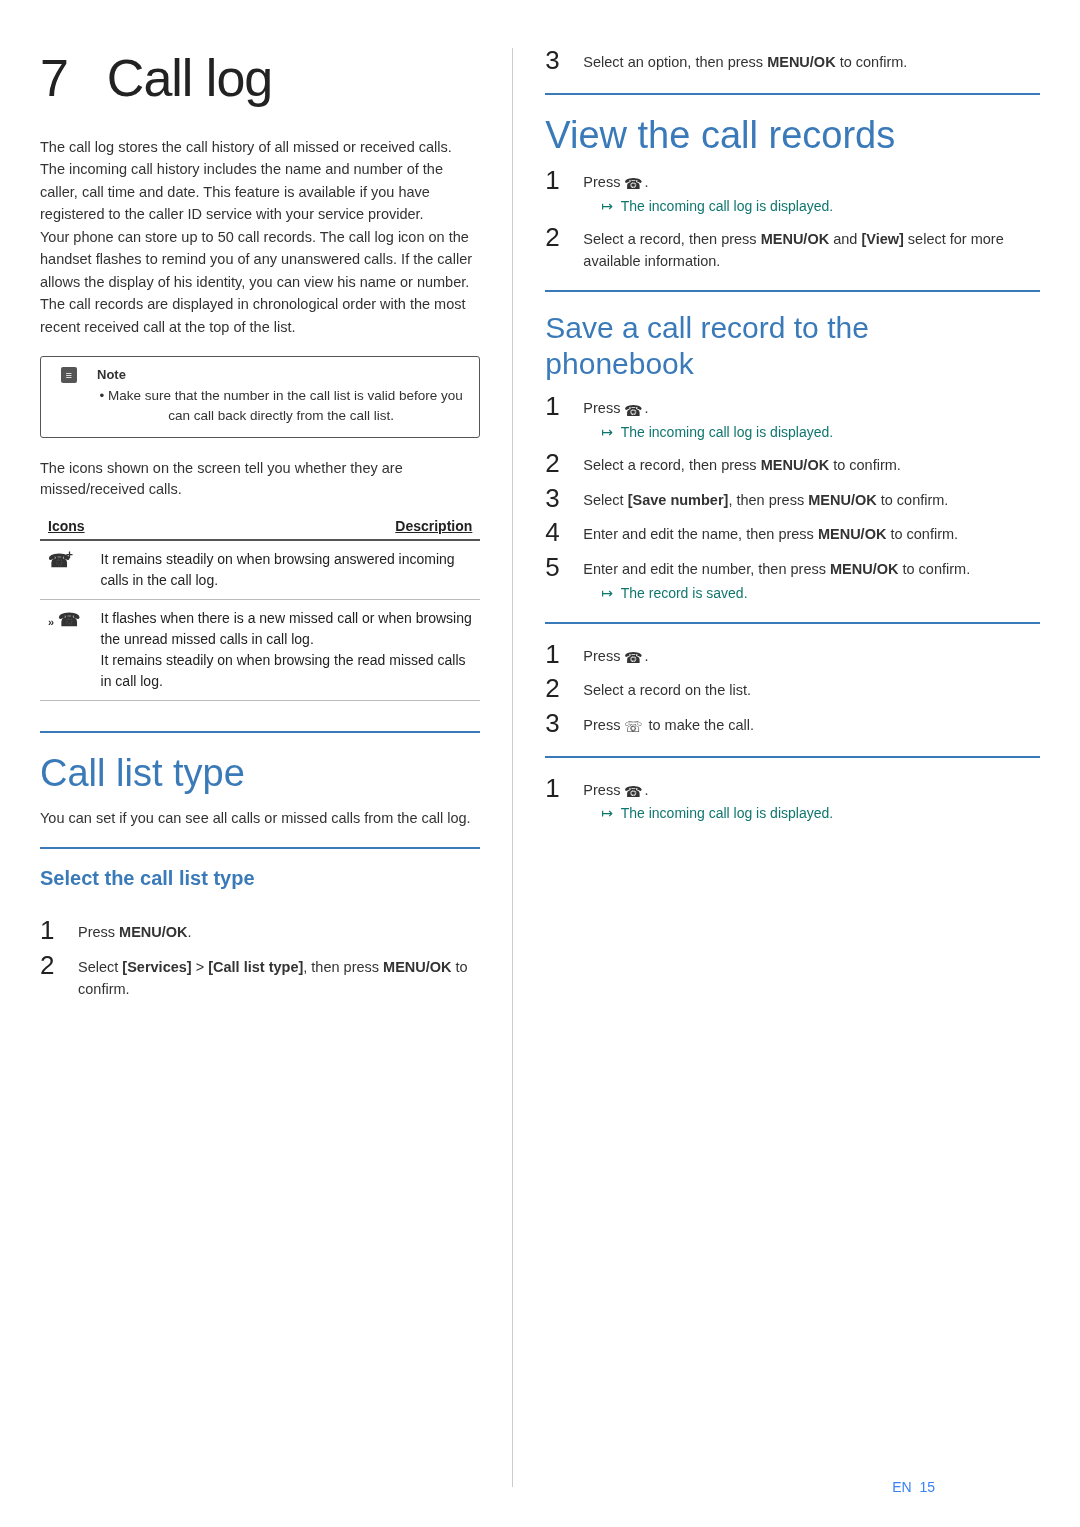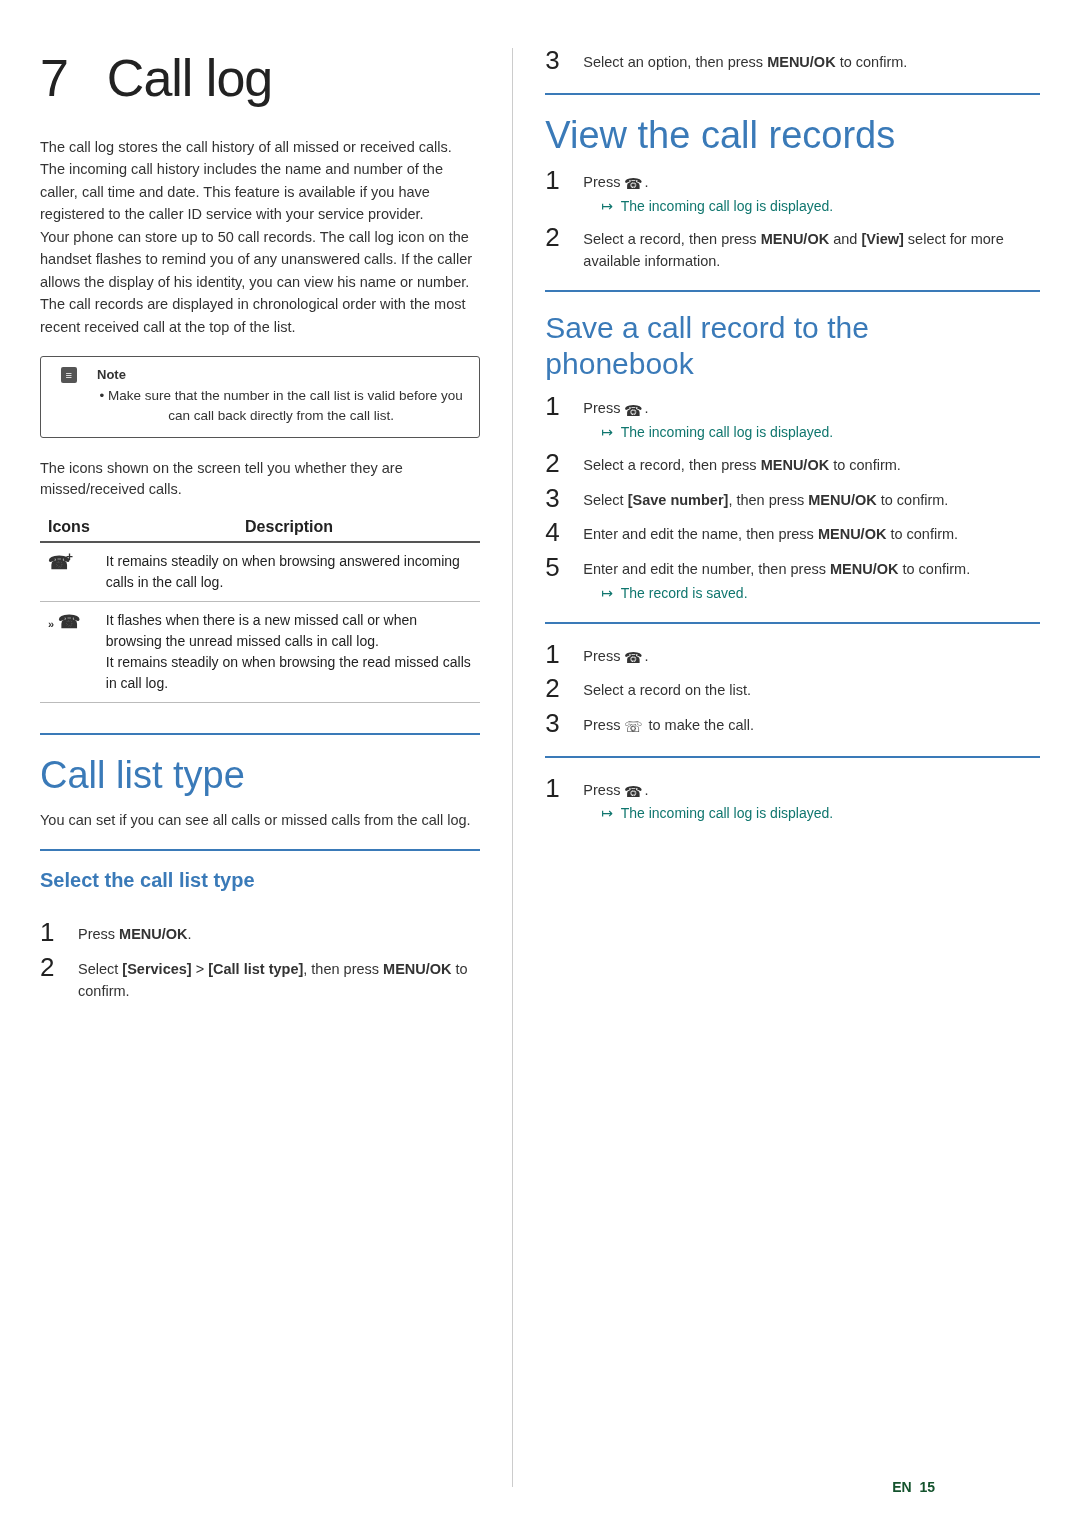--- a/index.html
+++ b/index.html
@@ -72,25 +72,26 @@
       margin-bottom: 12px;
       line-height: 1.5;
     }
     table.icons-table {
       width: 100%;
       border-collapse: collapse;
       margin-bottom: 30px;
       font-size: 14px;
     }
     table.icons-table thead tr th {
-      text-align: center;
+      text-align: right;
       padding: 5px 8px;
       border-bottom: 2px solid #555;
       font-weight: bold;
-      font-size: 16px;
+      font-size: 14px;
+      text-decoration: underline;
     }
     table.icons-table tbody tr td {
       padding: 8px 8px;
       vertical-align: top;
       border-bottom: 1px solid #bbb;
       font-size: 14px;
       line-height: 1.5;
     }
     table.icons-table tbody tr td:first-child {
       font-size: 18px;
@@ -158,22 +159,21 @@
       margin-right: 4px;
     }
     b, strong {
       font-weight: bold;
     }
     .page-num {
       position: absolute;
       bottom: 32px;
       right: 48px;
       font-size: 14px;
-      color: #14532d;
-      font-weight: bold;
+      color: #3b82f6;
     }
     .page-wrapper {
       position: relative;
       width: 983px;
       min-height: 1527px;
     }
     .phonebook-title {
       font-size: 30px;
       font-weight: 300;
       color: #3a7ab8;

